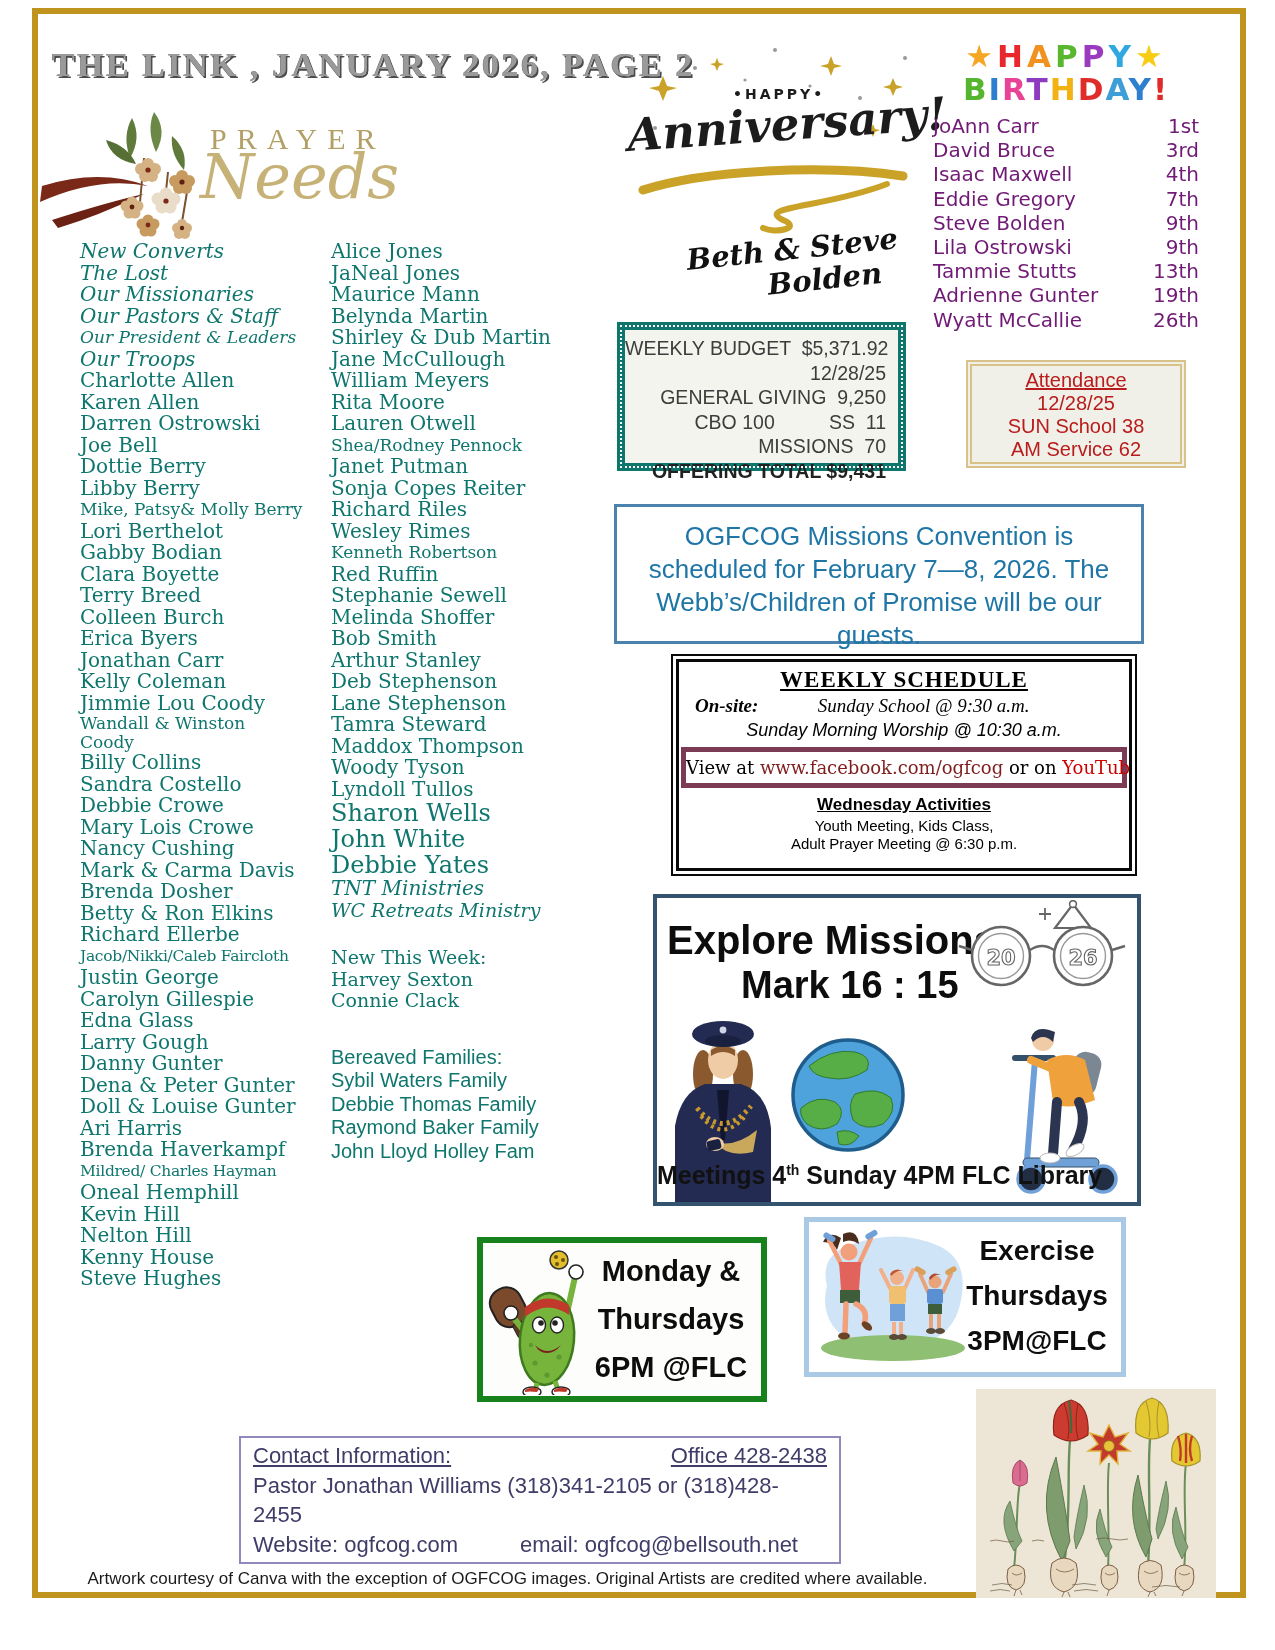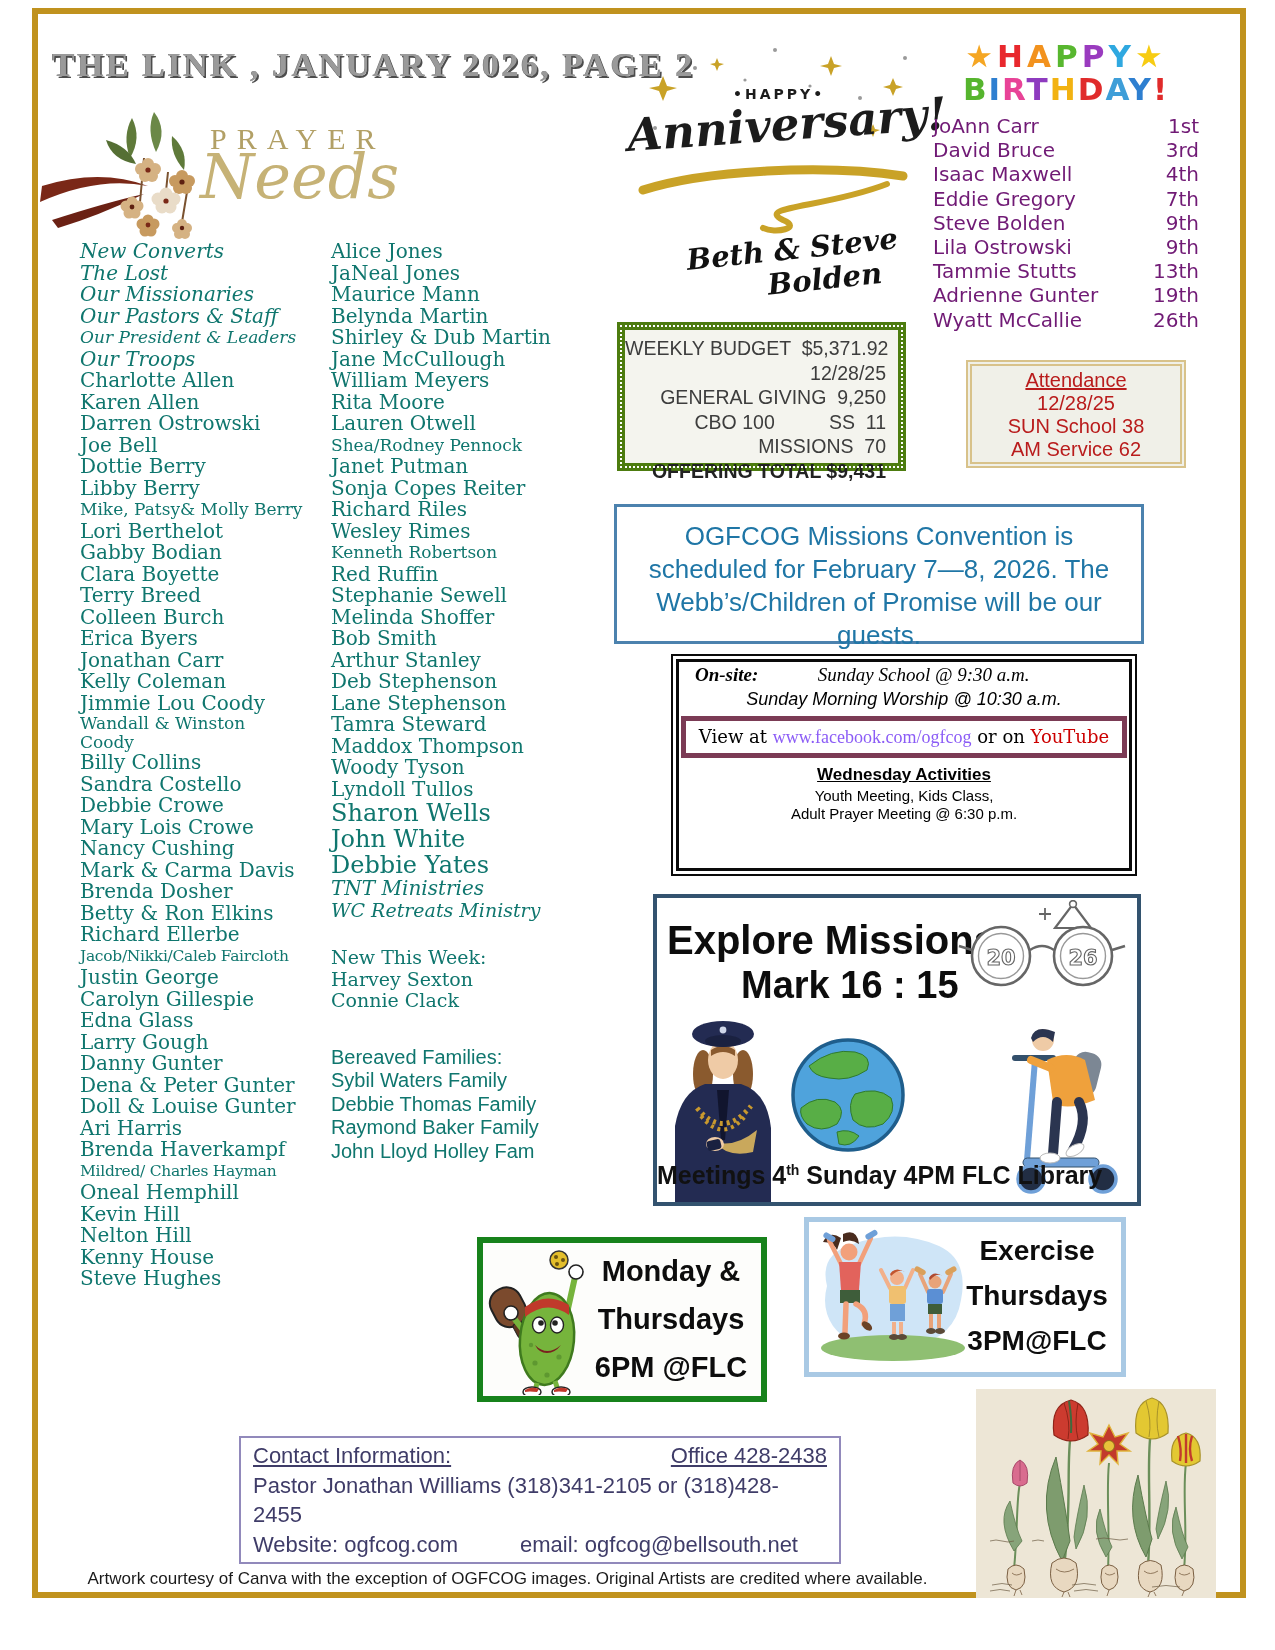--- a/index.html
+++ b/index.html
@@ -43,21 +43,21 @@
   .anniv-names .ln2{margin-left:78px;}
   
   .bday{position:absolute;left:933px;top:40px;width:266px;}
   .bday-title{text-align:center;font-family:"DejaVu Sans",sans-serif;font-weight:900;}
   .bday-line1{font-size:31px;line-height:33px;letter-spacing:4px;white-space:nowrap;}
   .bday-line2{font-size:31px;line-height:33px;letter-spacing:2px;white-space:nowrap;}
   .bday-rows{margin-top:8px;}
   .bday-row{display:flex;justify-content:space-between;font-family:"DejaVu Sans",sans-serif;
             font-size:20px;line-height:24.2px;color:#701a75;white-space:nowrap;}
   
-  .budget{position:absolute;left:617px;top:322px;width:289px;height:149px;background:#4d7c0f;
+  .budget{position:absolute;left:617px;top:322px;width:289px;height:149px;background:#0f766e;
           padding:8px;box-sizing:border-box;}
   .budget-inner{width:100%;height:100%;background:#F4F4EE;outline:2px dotted #fff;outline-offset:3px;
                 box-sizing:border-box;padding:6px 12px 0 0;text-align:right;color:#3d3d3d;}
   .budget-line{font-size:19.5px;line-height:24.5px;white-space:pre;}
   .budget-total{font-size:19.5px;line-height:24.5px;font-weight:700;color:#222;white-space:pre;}
   
   .attend{position:absolute;left:966px;top:360px;width:220px;height:108px;
           border:6px double #D8C28A;background:#F0F0E8;box-sizing:border-box;
           text-align:center;color:#b91c1c;padding-top:3px;}
   .attend-title{font-size:20px;line-height:23px;text-decoration:underline;}
@@ -73,21 +73,21 @@
                text-align:center;overflow:hidden;}
   .sched-title{font-family:"Liberation Serif",serif;font-weight:700;font-size:23px;
                text-decoration:underline;letter-spacing:1px;margin-top:5px;}
   .sched-row1{display:flex;font-family:"Liberation Serif",serif;font-style:italic;
               font-size:19px;line-height:25px;}
   .sched-onsite{font-weight:700;margin-left:16px;}
   .sched-row1-text{flex:1;text-align:center;margin-right:40px;}
   .sched-row2{font-family:"Liberation Sans",sans-serif;font-style:italic;font-size:18px;line-height:24px;}
   .sched-fb{border:5px solid #7B3B55;margin:5px 2px;padding:5px 0;
             font-family:"DejaVu Serif",serif;font-size:18px;white-space:nowrap;}
-  .fb-link{color:#8b5cf6;font-family:Liberation Serif, serif;}
+  .fb-link{color:#7f1d1d;}
   .fb-yt{color:#CC0000;}
   .sched-wed-title{font-family:"Liberation Sans",sans-serif;font-weight:700;font-size:17px;
                    text-decoration:underline;line-height:24px;margin-top:2px;}
   .sched-wed-line{font-family:"Liberation Sans",sans-serif;font-size:15px;line-height:18px;}
   
   .explore{position:absolute;left:653px;top:894px;width:488px;height:312px;
            border:4px solid #33536F;box-sizing:border-box;background:#fff;overflow:hidden;}
   .explore-title1{position:absolute;left:10px;top:20px;font-size:40px;font-weight:800;color:#0d0d0d;}
   .explore-title2{position:absolute;left:84px;top:66px;font-size:38px;font-weight:800;color:#0d0d0d;}
   .explore-invite{position:absolute;left:252px;top:148px;width:210px;text-align:center;
@@ -394,20 +394,21 @@
         <div class="attend-line">AM Service  62</div>
     </div>
   </div>
 
   <div class="missions">
     <span>OGFCOG Missions Convention is scheduled for February 7—8, 2026. The Webb’s/Children of Promise will be our guests.</span>
   </div>
 
   <div class="sched">
     <div class="sched-inner">
+      <div class="sched-title">WEEKLY SCHEDULE</div>
       <div class="sched-row1">
         <span class="sched-onsite">On-site:</span>
         <span class="sched-row1-text">Sunday School  @ 9:30 a.m.</span>
       </div>
       <div class="sched-row2">Sunday Morning Worship @ 10:30 a.m.</div>
       <div class="sched-fb">
         <span>View at </span><span class="fb-link">www.facebook.com/ogfcog</span><span> or on </span><span class="fb-yt">YouTube</span>
       </div>
       <div class="sched-wed-title">Wednesday Activities</div>
       <div class="sched-wed-line">Youth Meeting, Kids Class,</div>

